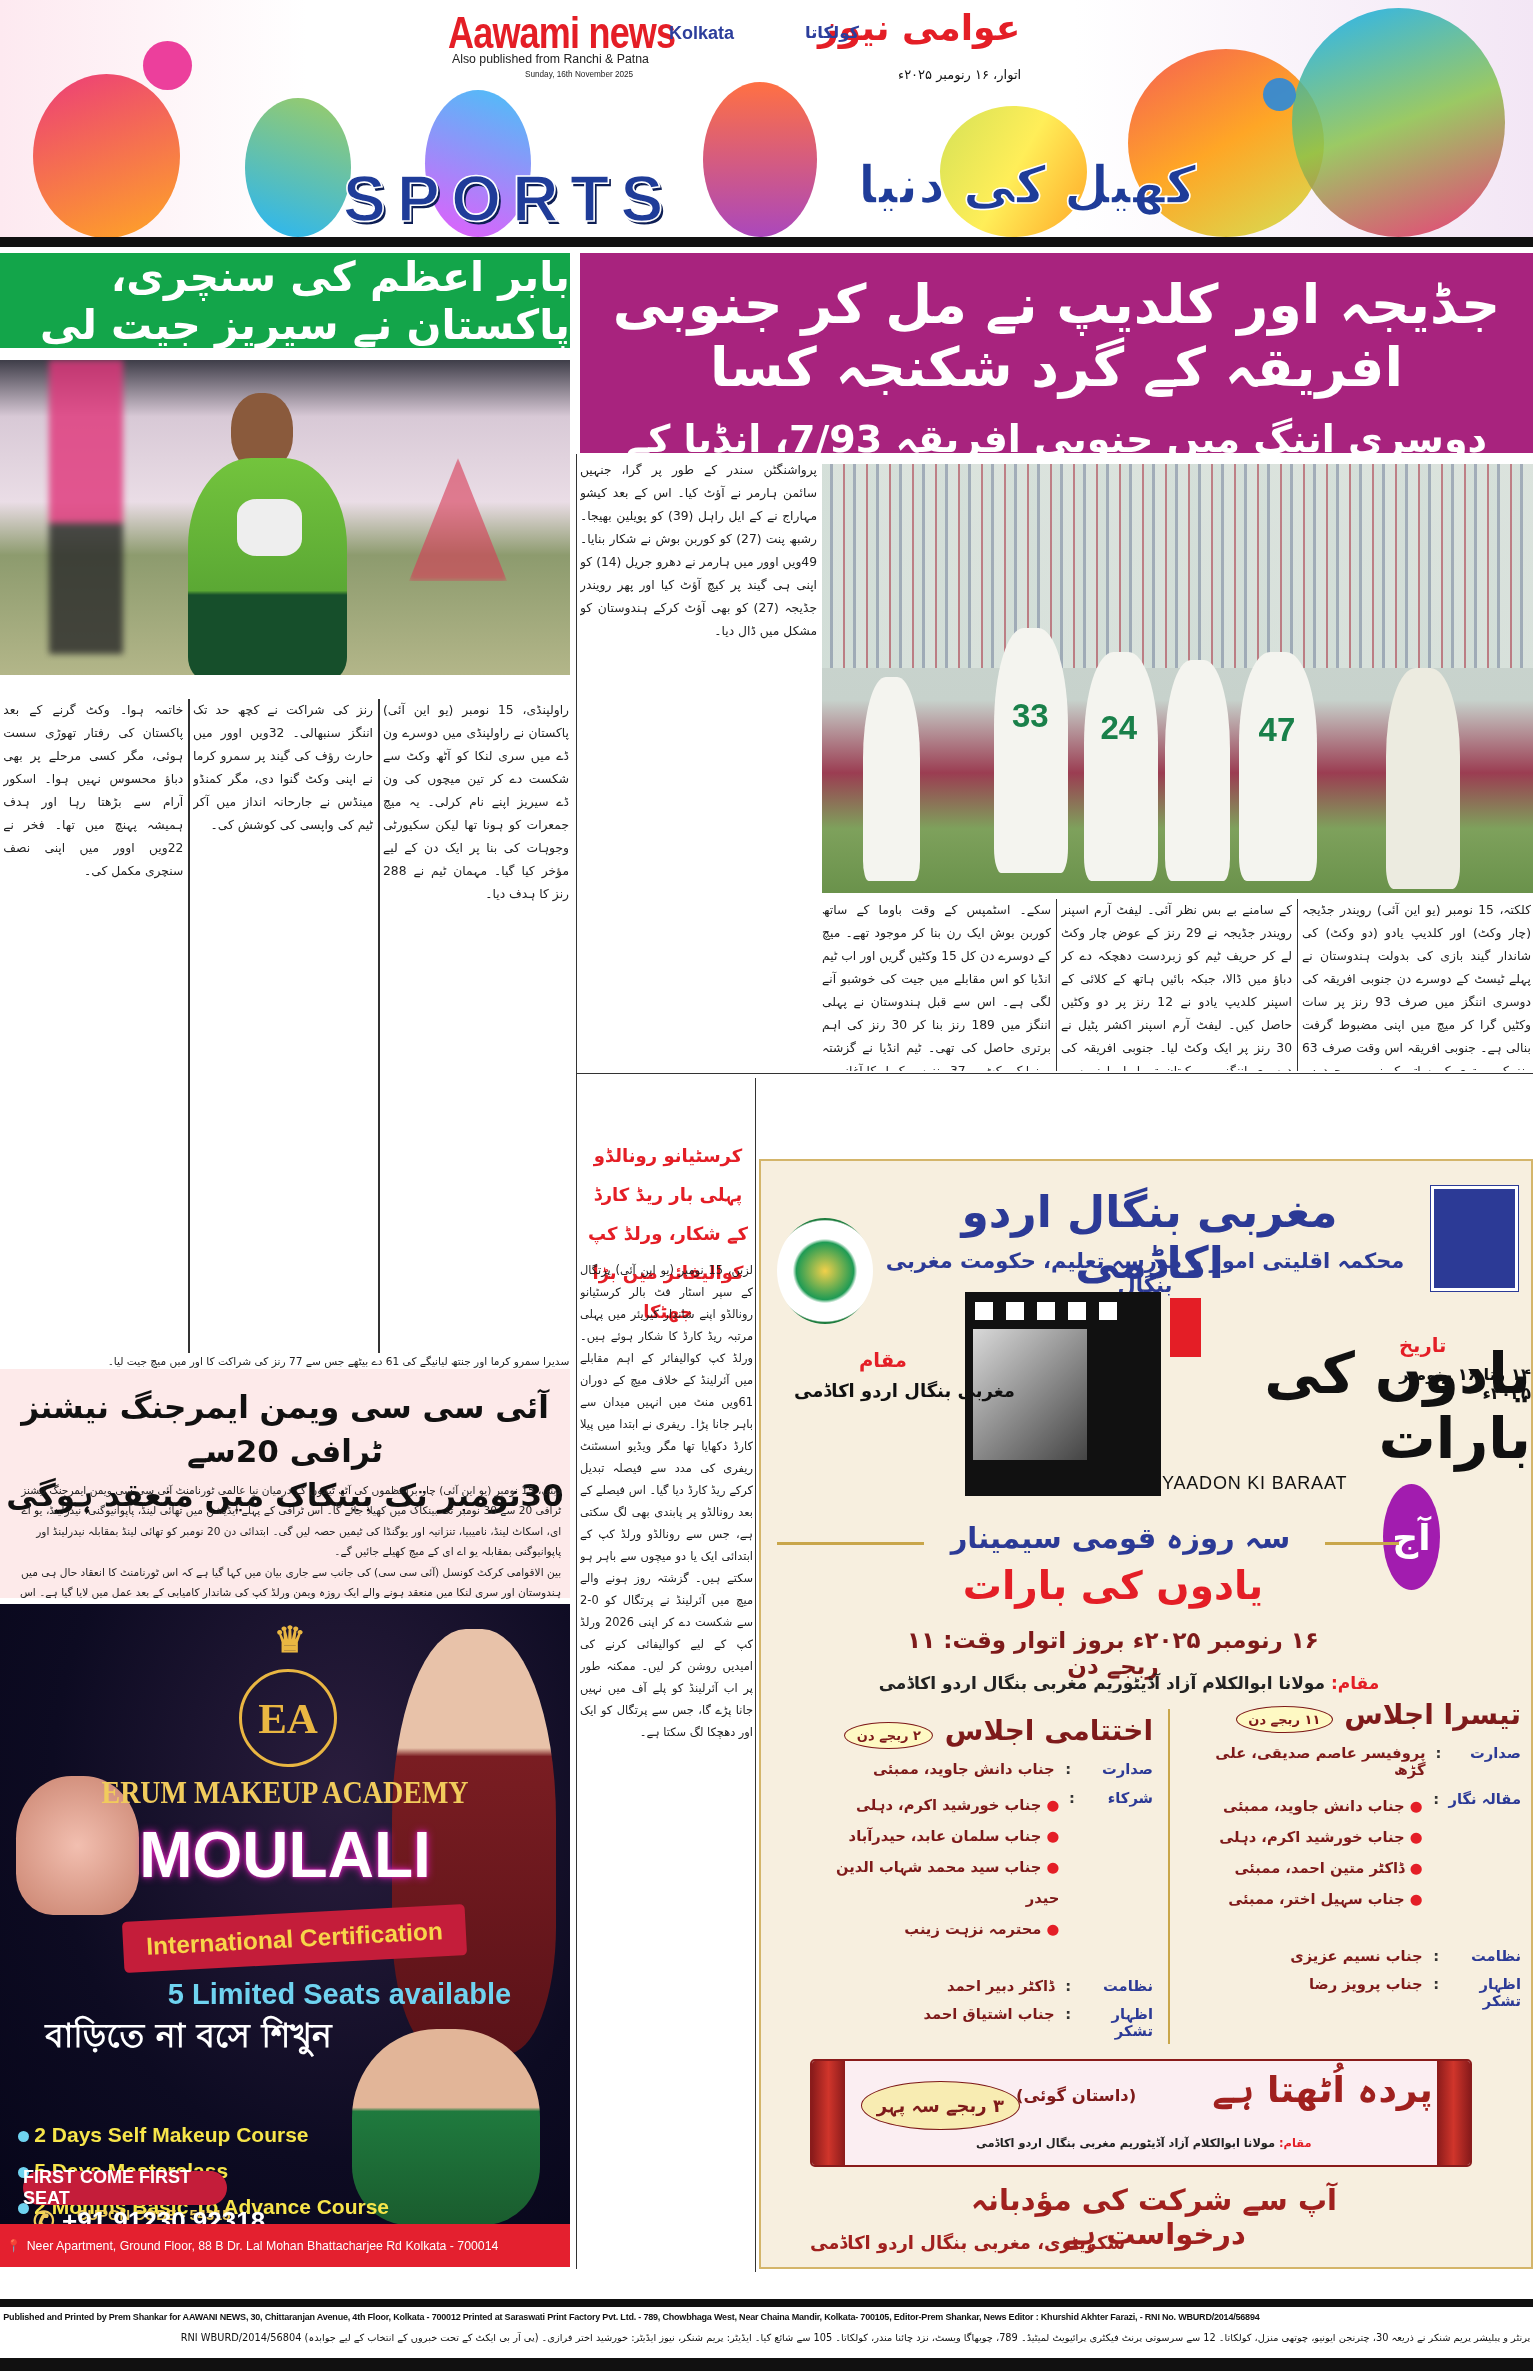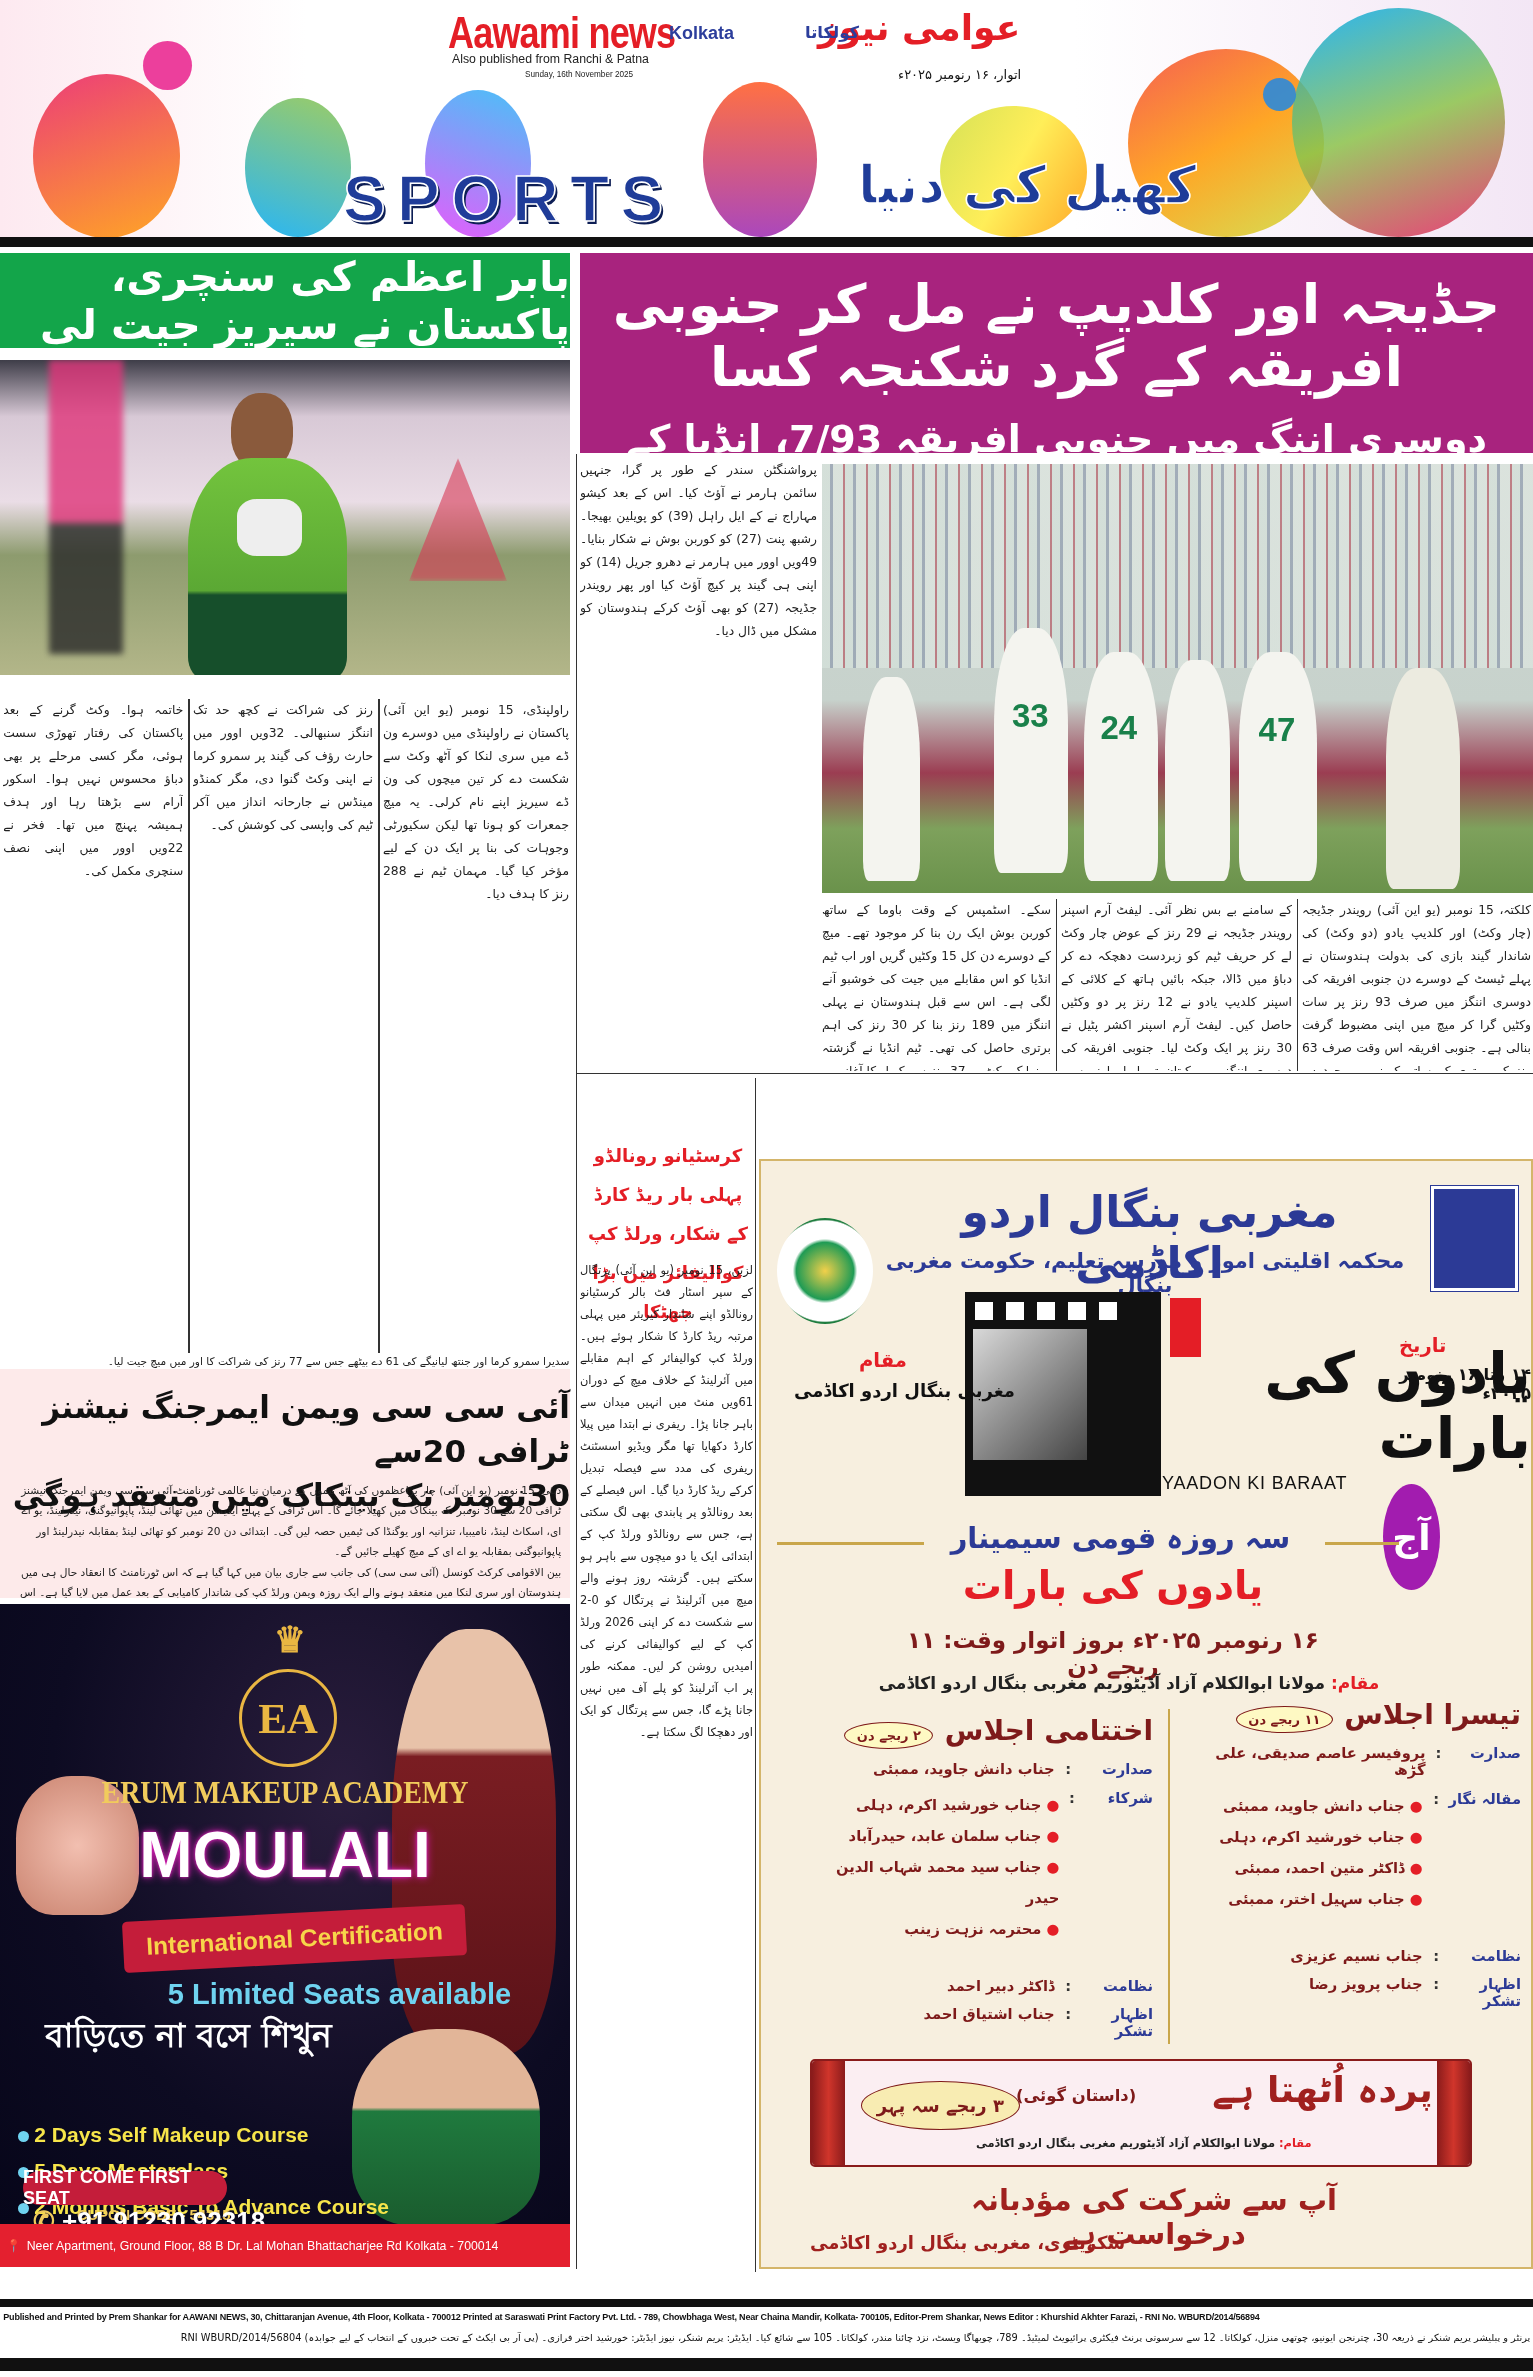--- a/index.html
+++ b/index.html
@@ -27,21 +27,21 @@
 .photo-babar{left:0;top:360px;width:570px;height:315px;background:linear-gradient(180deg,#3e3d48 0%,#d8c9d6 18%,#eadde6 45%,#8d9b6e 62%,#b3b689 100%);overflow:hidden}
 .photo-test{left:822px;top:464px;width:711px;height:429px;background:linear-gradient(180deg,#cfd7d2 0%,#c7d2cc 55%,#9b3d52 72%,#7ea15c 85%,#6a924b 100%);overflow:hidden}
 .player{position:absolute;background:#f4f4ef;border-radius:40% 40% 10% 10%}
 .jersey-num{position:absolute;font:bold 33px "Liberation Sans",sans-serif;color:#19804a}
 
 .col{position:absolute;direction:rtl;font:12.3px "DejaVu Sans",sans-serif;line-height:23px;color:#222;text-align:justify;overflow:hidden}
 .vrule{position:absolute;width:1.6px;background:#333}
 .hrule{position:absolute;height:1.6px;background:#333}
 
 .icc-box{left:0;top:1369px;width:570px;height:229px;background:#fdeaea}
-.icc-head{position:absolute;left:0;top:16.4px;width:570px;direction:rtl;text-align:right;font:bold 31px "DejaVu Sans",sans-serif;color:#111;line-height:44px}
+.icc-head{position:absolute;left:0;top:16.4px;width:570px;direction:rtl;text-align:center;font:bold 31px "DejaVu Sans",sans-serif;color:#111;line-height:44px}
 .icc-body{position:absolute;left:8.2px;top:111px;width:553px;direction:rtl;font:10.6px "DejaVu Sans",sans-serif;line-height:20.4px;color:#222}
 
 .ron-head{left:582px;top:1136px;width:172px;direction:rtl;text-align:center;color:#e41e26;font:bold 18px "DejaVu Sans",sans-serif;line-height:39px}
 
 .ad-makeup{left:0;top:1604px;width:570px;height:620px;background:radial-gradient(ellipse at 60% 30%,#2a1d3d 0%,#0d0b22 60%,#07061a 100%);overflow:hidden}
 .ad-makeup .crown{position:absolute;left:245px;top:14.7px;width:90px;font:bold 36px "Liberation Serif",serif;color:#e9b642;text-align:center}
 .ad-makeup .logo-ring{position:absolute;left:239px;top:65px;width:98px;height:98px;border:3.3px solid #e9b642;border-radius:50%;display:flex;align-items:center;justify-content:center;font:bold 43px "Liberation Serif",serif;color:#e9b642}
 .ad-makeup .acad{position:absolute;left:0;width:570px;top:173px;text-align:center;font:bold 28px "Liberation Serif",serif;color:#f1cb5c;transform:scaleY(1.15)}
 .ad-makeup .moulali{position:absolute;left:0;width:570px;top:214px;text-align:center;font:bold 64px "Liberation Sans",sans-serif;color:#fff;text-shadow:0 0 8.2px #d81fb6,0 0 3.3px #d81fb6}
 .ad-makeup .ribbon{position:absolute;left:123px;top:309px;width:343px;height:51px;background:#c41d3a;transform:rotate(-3deg);border-radius:4.9px;display:flex;align-items:center;justify-content:center;font:bold 24.5px "Liberation Sans",sans-serif;color:#f7d54a}

